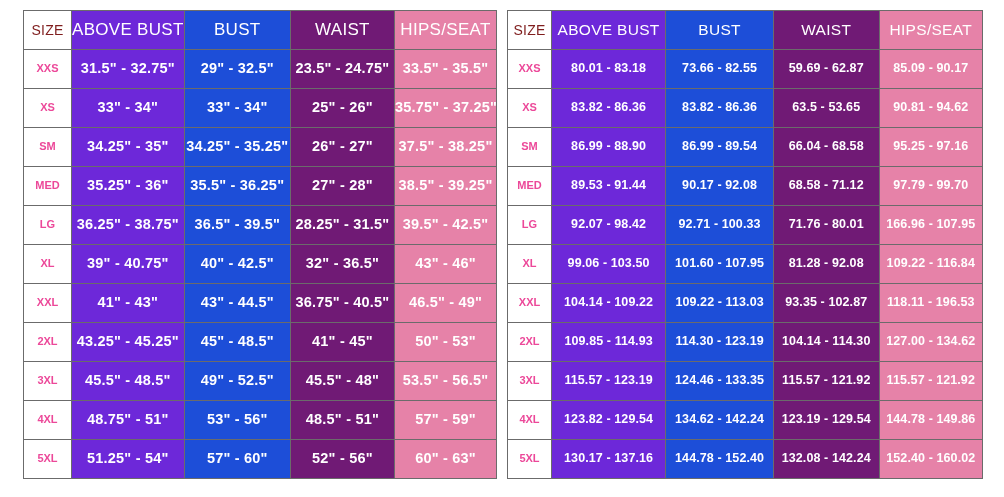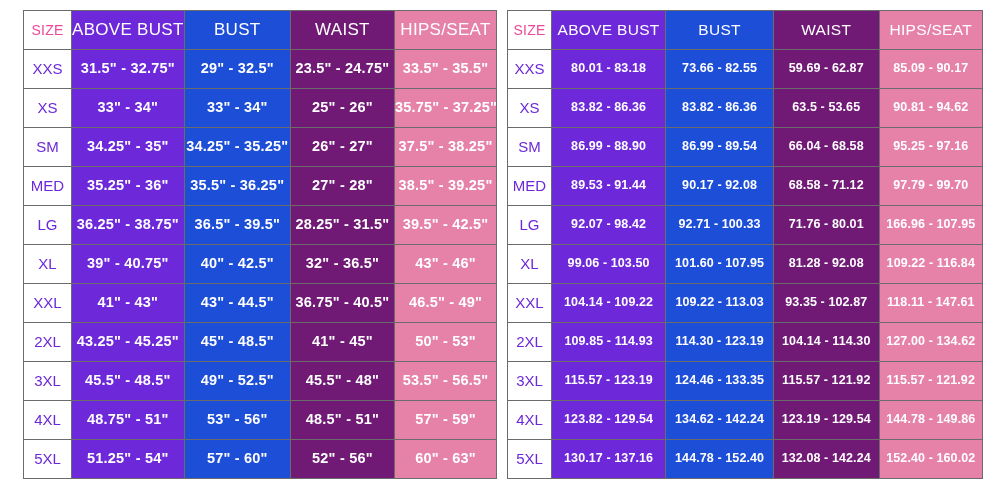--- a/index.html
+++ b/index.html
@@ -53,40 +53,40 @@
     height: 38px;
     line-height: 1.05;
     white-space: nowrap;
     overflow: hidden;
   }
 
   
   .col-size {
     width: 48px;
     background: #ffffff;
-    color: #6d28d9;
-    font-size: 15px;
-    font-weight: 400;
+    color: #ec4899;
+    font-size: 11px;
+    font-weight: 700;
   }
   .chart-block.metric .col-size {
     width: 44px;
   }
 
   
   .head-cell {
     color: #ffffff;
     font-weight: 400;
     font-size: 17px;
     letter-spacing: 0.3px;
   }
   .chart-block.metric .head-cell {
     font-size: 15.5px;
   }
   .head-size {
-    color: #ec4899;
+    color: #7f1d1d;
     font-weight: 400;
     font-size: 14px;
     letter-spacing: 0.2px;
   }
 
   
   .data-cell {
     color: #ffffff;
     font-weight: bold;
     font-size: 14.5px;
@@ -272,21 +272,21 @@
             <td class="data-cell c-above-bust">99.06 - 103.50</td>
             <td class="data-cell c-bust">101.60 - 107.95</td>
             <td class="data-cell c-waist">81.28 - 92.08</td>
             <td class="data-cell c-hips">109.22 - 116.84</td>
           </tr>
           <tr>
             <td class="col-size">XXL</td>
             <td class="data-cell c-above-bust">104.14 - 109.22</td>
             <td class="data-cell c-bust">109.22 - 113.03</td>
             <td class="data-cell c-waist">93.35 - 102.87</td>
-            <td class="data-cell c-hips">118.11 - 147.61</td>
+            <td class="data-cell c-hips">118.11 - 196.53</td>
           </tr>
           <tr>
             <td class="col-size">2XL</td>
             <td class="data-cell c-above-bust">109.85 - 114.93</td>
             <td class="data-cell c-bust">114.30 - 123.19</td>
             <td class="data-cell c-waist">104.14 - 114.30</td>
             <td class="data-cell c-hips">127.00 - 134.62</td>
           </tr>
           <tr>
             <td class="col-size">3XL</td>

